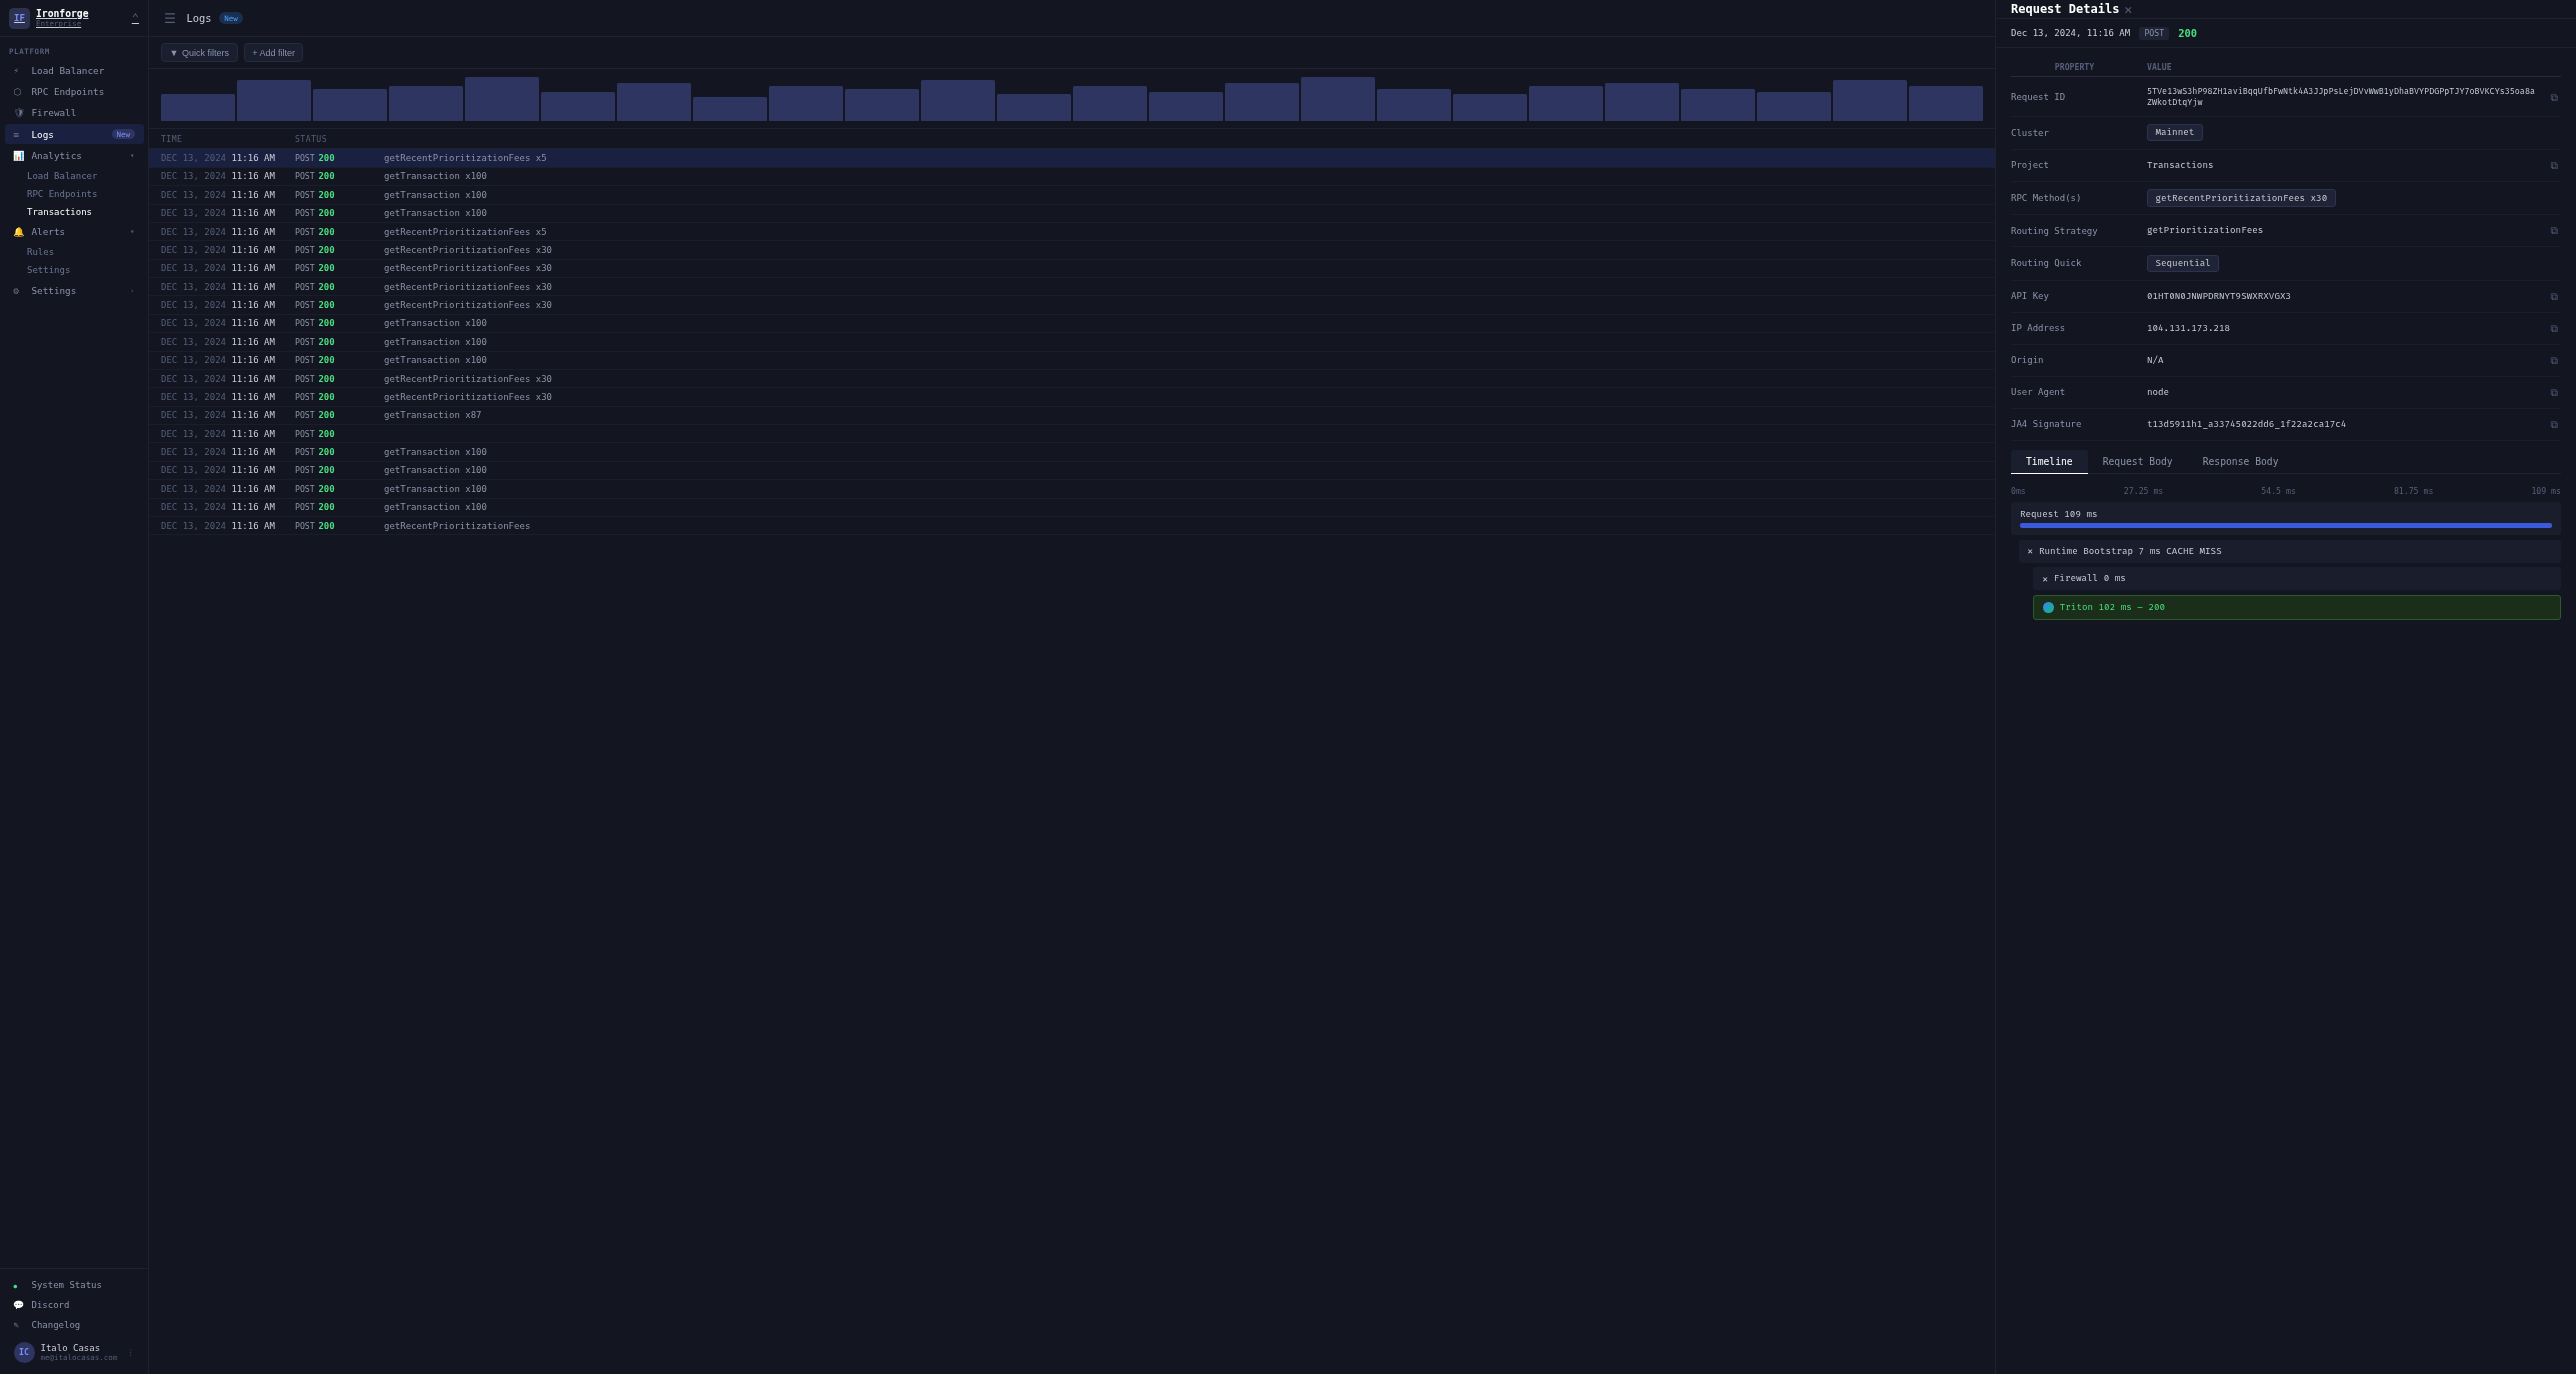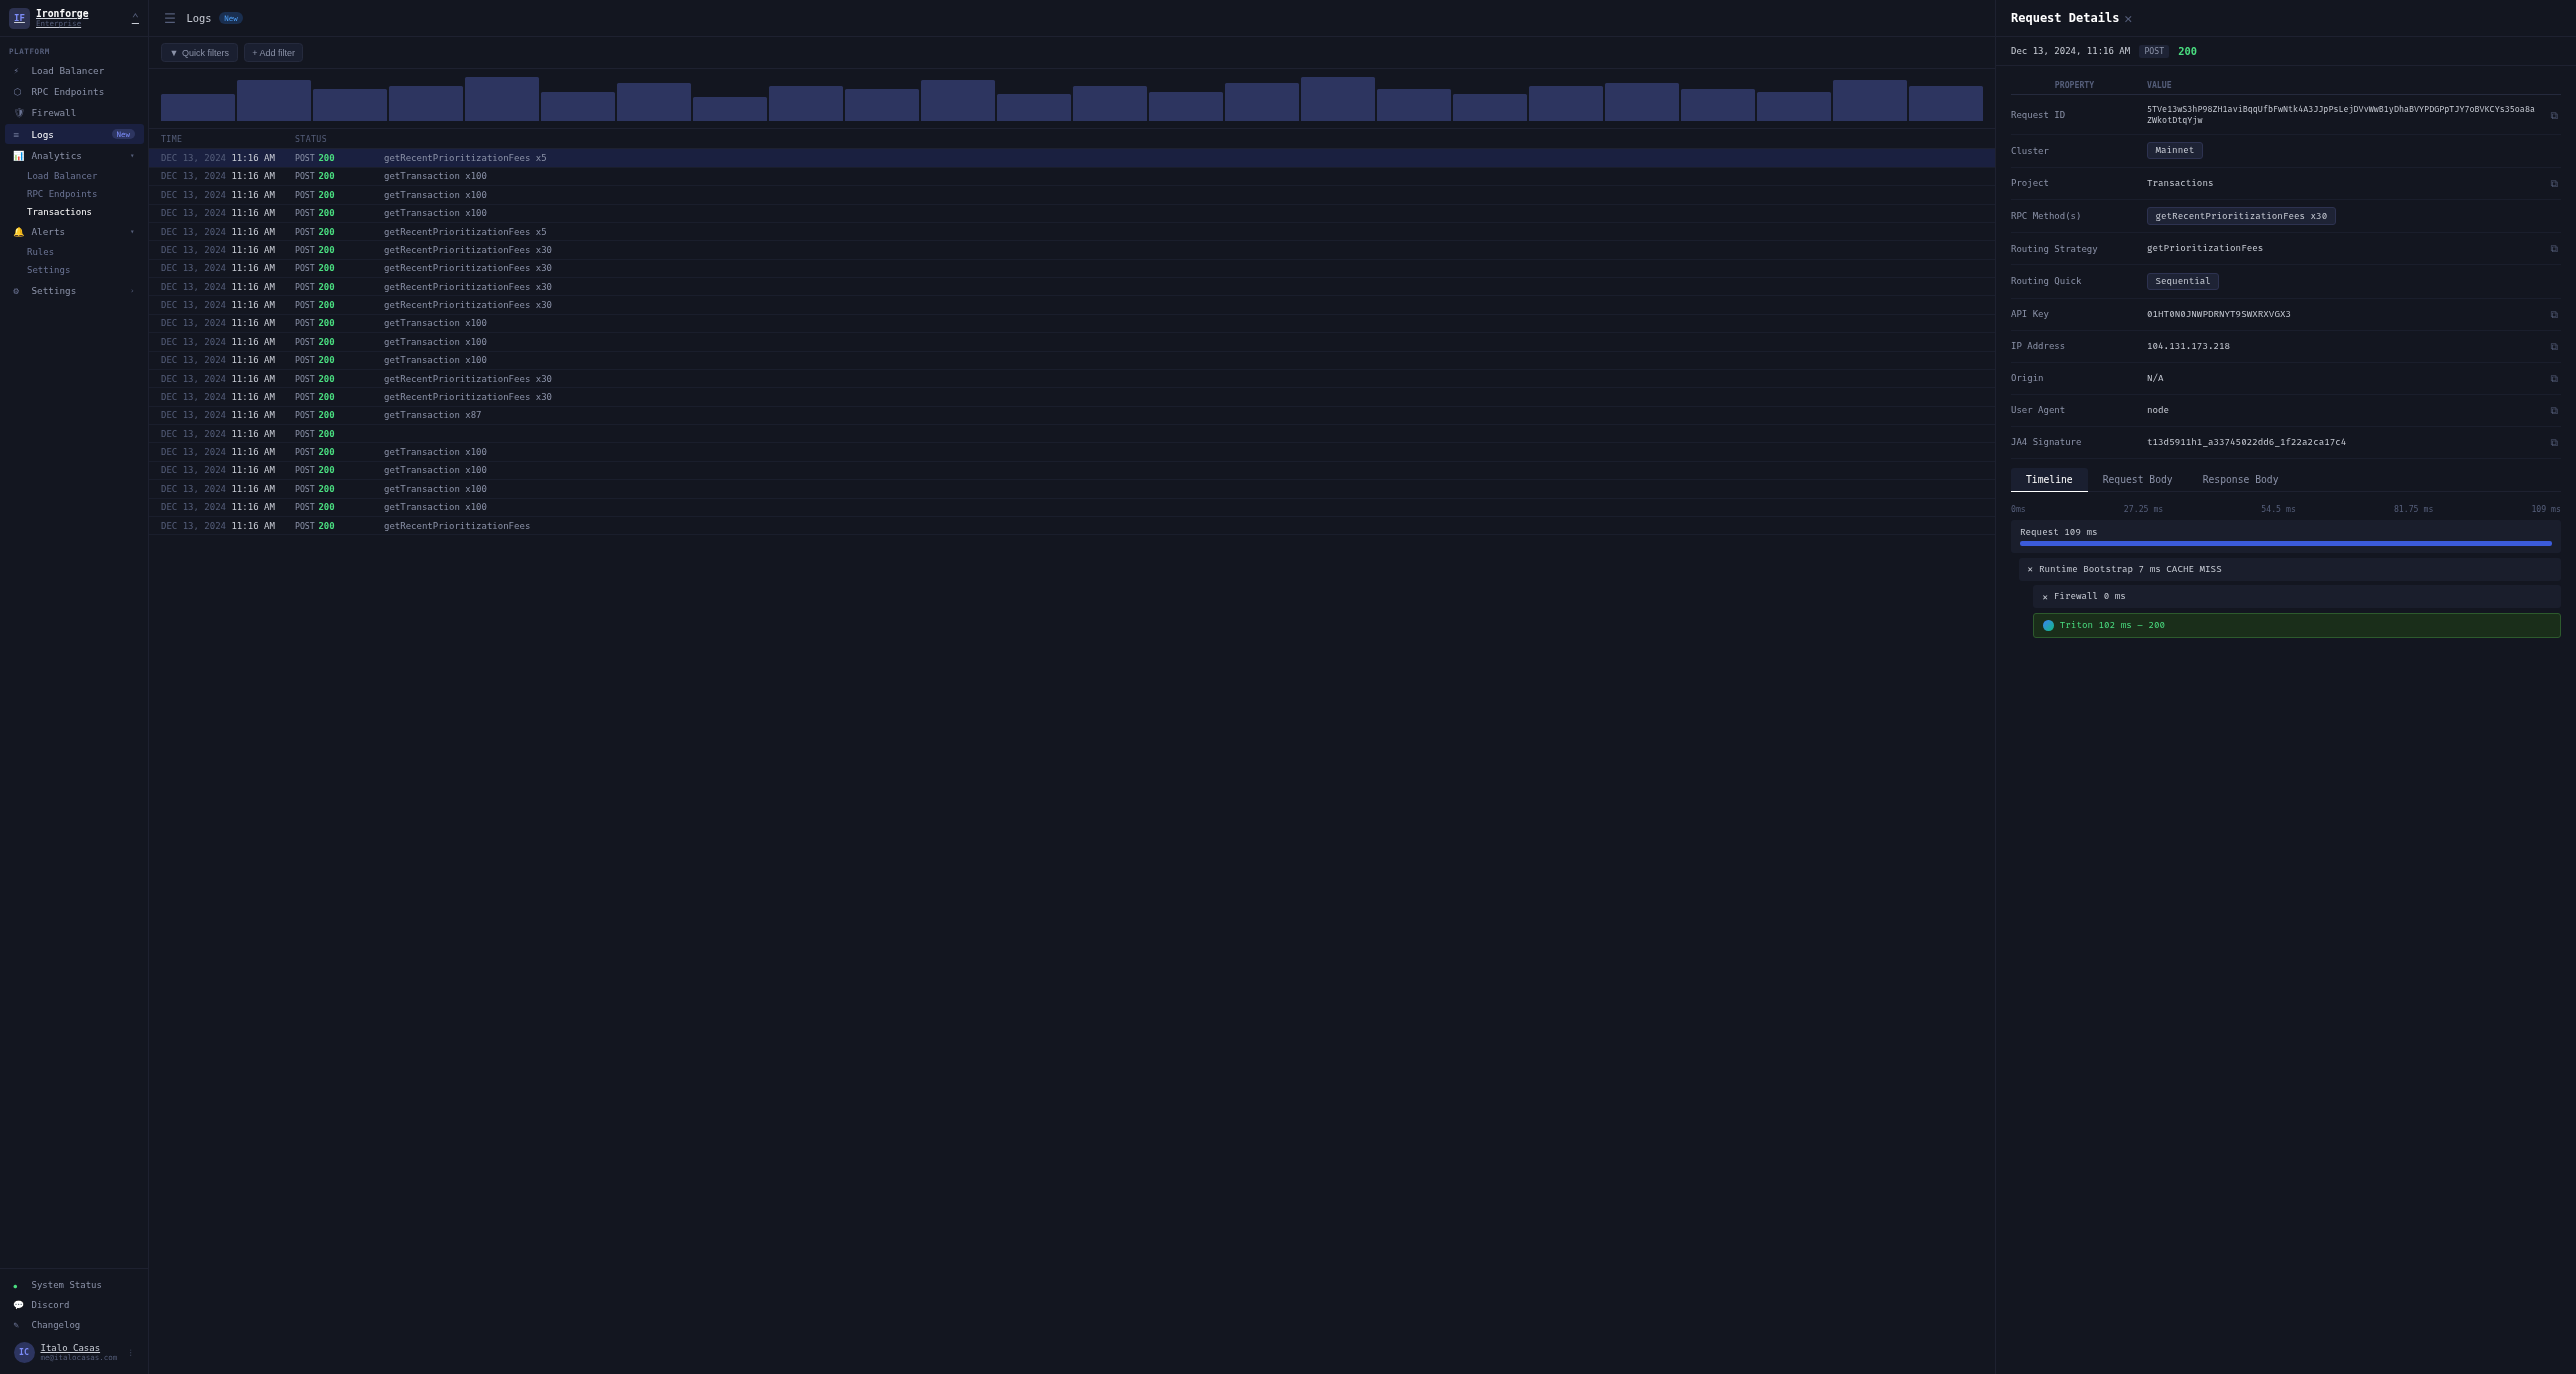--- a/index.html
+++ b/index.html
@@ -111,21 +111,21 @@
     .user-avatar {
       width: 21px; height: 21px;
       border-radius: 50%;
       background: #2d3560;
       display: flex; align-items: center; justify-content: center;
       color: #7c8cf8;
       font-size: 8.2px;
       font-weight: bold;
     }
     .user-info { flex: 1; }
-    .user-name { color: #c9cdd6; font-size: 9px; font-weight: 500; text-decoration: underline; }
+    .user-name { color: #c9cdd6; font-size: 9px; font-weight: 500; }
     .user-email { color: #555e7a; font-size: 7.5px; }
 
     
     .main-content {
       flex: 1;
       display: flex;
       flex-direction: column;
       background: #131620;
       overflow: hidden;
     }
@@ -237,21 +237,21 @@
       border-left: 0.7px solid #1e2130;
       display: flex;
       flex-direction: column;
       height: 100vh;
       overflow-y: auto;
     }
     .panel-header {
       display: flex;
       align-items: center;
       justify-content: flex-start;
-      padding: 9px 15px;
+      padding: 0 15px;
       border-bottom: 0.7px solid #1e2130;
     }
     .panel-title {
       color: #fff;
       font-size: 12px;
       font-weight: 600;
     }
     .panel-close {
       color: #555e7a;
       cursor: pointer;

